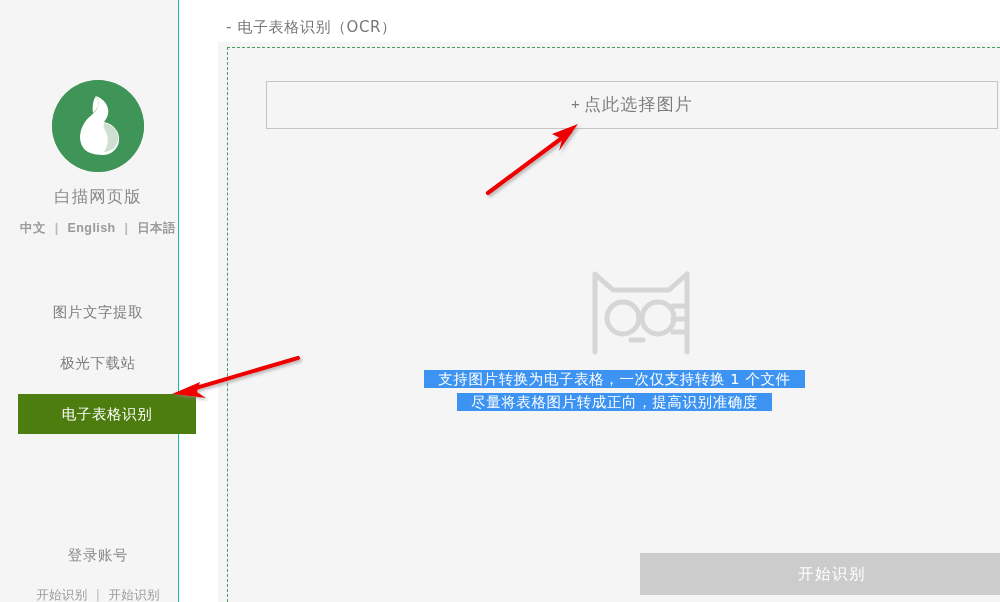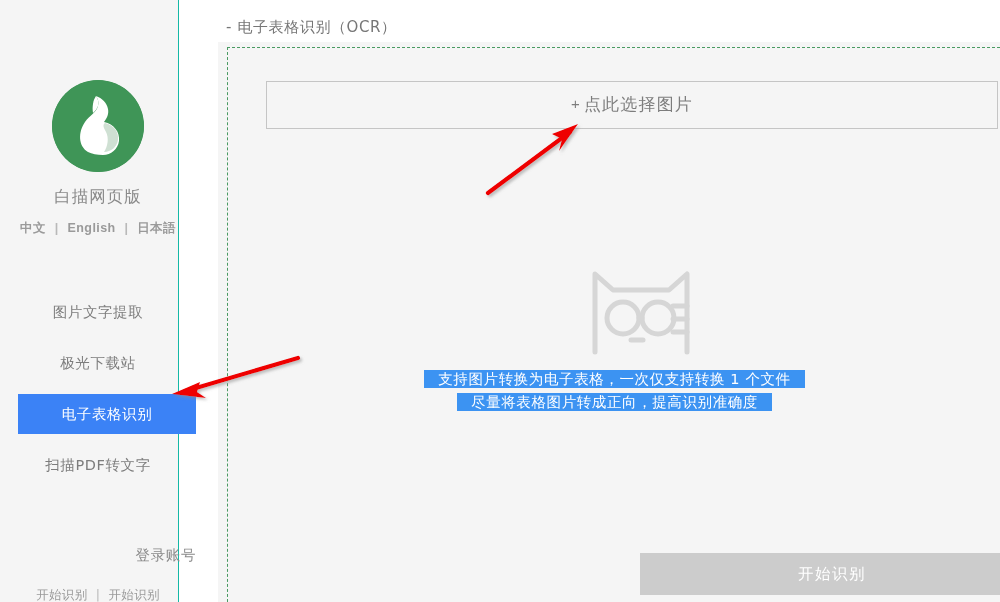--- a/index.html
+++ b/index.html
@@ -74,31 +74,31 @@
     height: 40px;
     line-height: 40px;
     text-align: center;
     font-size: 14.5px;
     color: #7d7d7d;
     letter-spacing: .6px;
     font-family: "DejaVu Sans", "Liberation Sans", sans-serif;
     margin-bottom: 11px;
   }
   .nav-item.active {
-    background: #3b82f6;
+    background: #4d7c0f;
     color: #ffffff;
     width: 178px;
     margin-left: 18px;
   }
 
   #login-link {
     position: absolute;
     left: 0; top: 546px;
     width: 196px;
-    text-align: right;
+    text-align: center;
     font-size: 14.5px;
     color: #8a8a8a;
     letter-spacing: .6px;
     font-family: "DejaVu Sans", "Liberation Sans", sans-serif;
   }
   #footer-links {
     position: absolute;
     left: 0; top: 587px;
     width: 196px;
     text-align: center;
@@ -285,21 +285,20 @@
         <span>English</span>
         <span class="sep">|</span>
         <span>日本語</span>
       </div>
     </div>
 
     <div id="nav">
       <div class="nav-item">图片文字提取</div>
       <div class="nav-item">极光下载站</div>
       <div class="nav-item active">电子表格识别</div>
-      <div class="nav-item">扫描PDF转文字</div>
     </div>
 
     <div id="login-link">登录账号</div>
 
     <div id="footer-links">
       <span>开始识别</span>
       <span class="sep">|</span>
       <span>开始识别</span>
     </div>
   </div>

